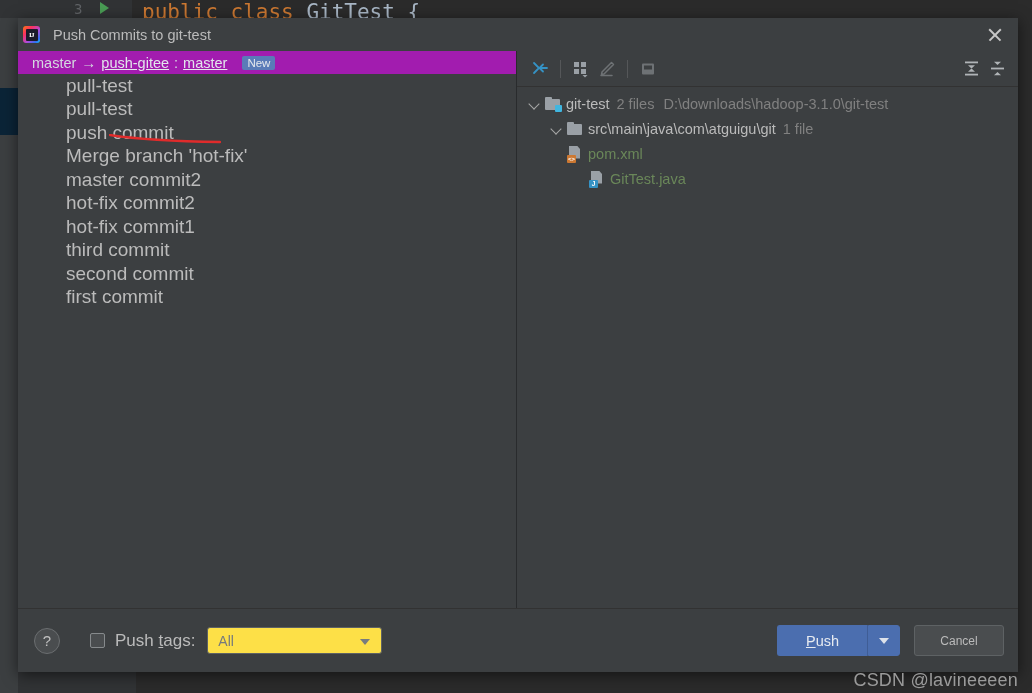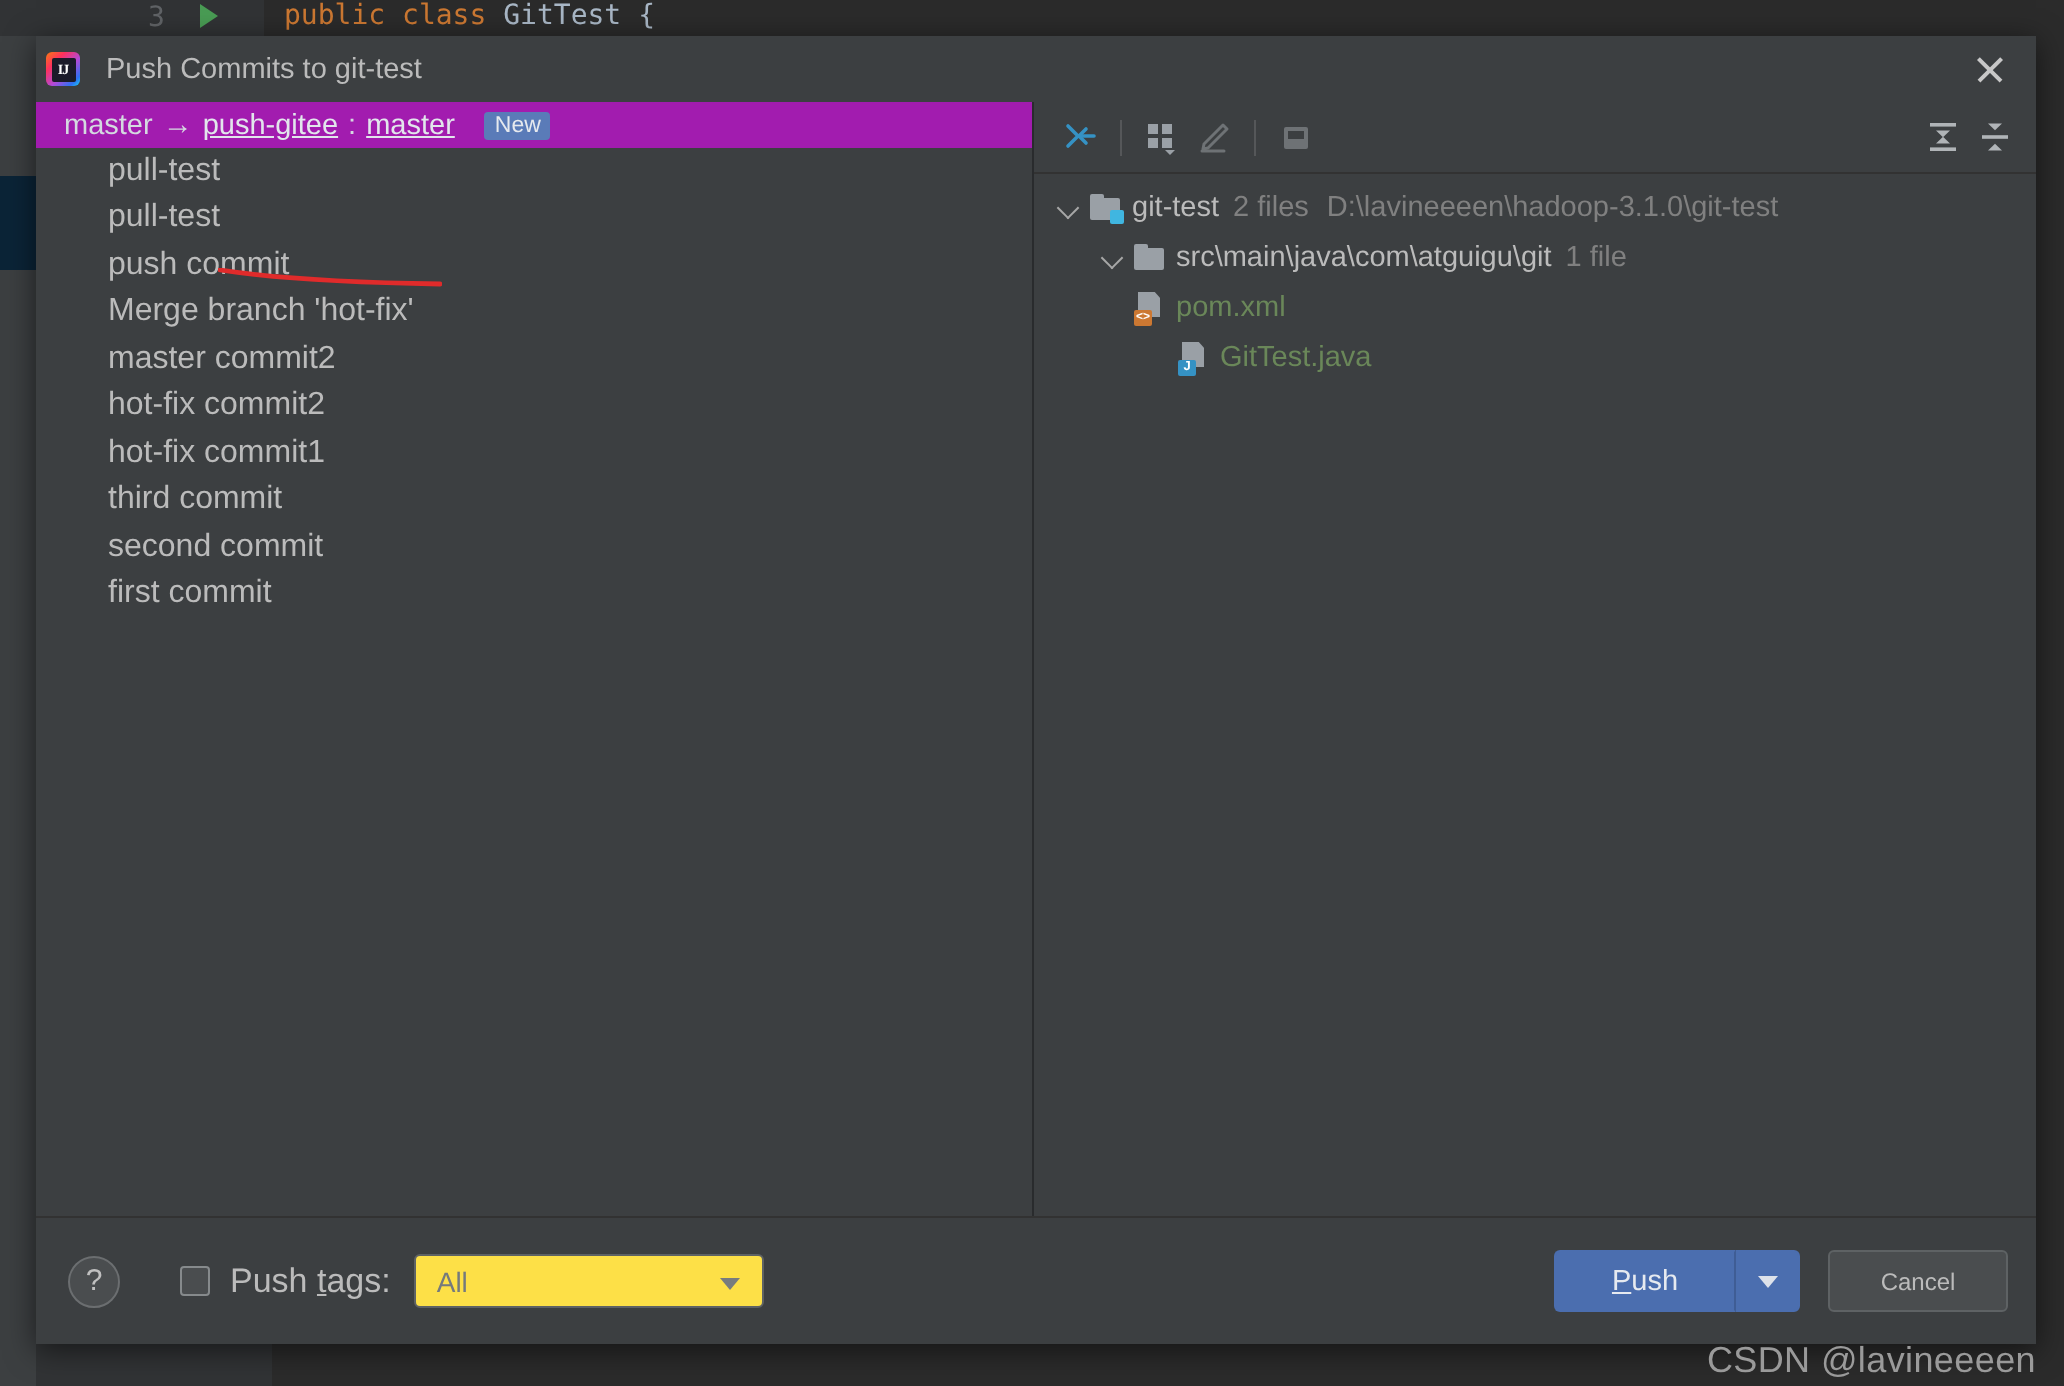--- a/index.html
+++ b/index.html
@@ -29,21 +29,21 @@
   #run-arrow {
     position: absolute; left: 100px; top: 2px;
     width: 0; height: 0;
     border-left: 9px solid #499c54;
     border-top: 6px solid transparent;
     border-bottom: 6px solid transparent;
   }
   #code-line {
     position: absolute; left: 142px; top: 0px;
     font-family: "DejaVu Sans Mono", monospace;
-    font-size: 14px; white-space: pre;
+    font-size: 21px; white-space: pre;
   }
   #code-line .kw { color: #cc7832; }
   #code-line .cls { color: #a9b7c6; }
   #code-line .brace { color: #a9b7c6; }
 
   #left-tool-strip {
     position: absolute; left: 0; top: 18px; width: 18px; height: 675px;
     background: #3c3f41;
   }
   #navy-block {
@@ -115,22 +115,22 @@
   }
   #left-pane {
     width: 499px; flex: 0 0 499px;
     background: #3c3f41;
     border-right: 1px solid #292b2d;
     overflow: hidden; position: relative;
   }
   #commit-list { padding-top: 0px; }
   .commit-row {
     height: 23.5px; display: flex; align-items: center;
-    font-size: 16px; color: #a9b7c6;
-    padding-left: 36px; white-space: nowrap;
+    font-size: 19px; color: #a9b7c6;
+    padding-left: 48px; white-space: nowrap;
   }
   .commit-row.child { color: #bbbbbb; }
   .branch-row {
     height: 23px; background: #a21caf; color: #d9dee6;
     padding-left: 14px; display: flex; align-items: center;
     font-size: 14.5px; gap: 0px;
   }
   .branch-row .src { color: #d4d9e0; }
   .branch-row .arrow { margin: 0 5px; font-size: 15px; color: #d4d9e0; }
   .branch-row .remote { text-decoration: underline; color: #e2e6ec; }
@@ -430,21 +430,21 @@
 
         <div class="tree-row" style="padding-left:10px">
           <span class="chev"></span>
           <span class="ico-folder">
             <span class="tab"></span>
               <span class="body"></span>
               <span class="badge"></span>
           </span>
           <span class="node-name">git-test</span>
           <span class="node-meta">2 files</span>
-          <span class="node-path">D:\lavineeeen\hadoop-3.1.0\git-test</span>
+          <span class="node-path">D:\downloads\hadoop-3.1.0\git-test</span>
         </div>
 
         <div class="tree-row" style="padding-left:32px">
           <span class="chev"></span>
           <span class="ico-folder">
             <span class="tab"></span>
               <span class="body"></span>
           </span>
           <span class="node-name">src\main\java\com\atguigu\git</span>
           <span class="node-meta">1 file</span>

